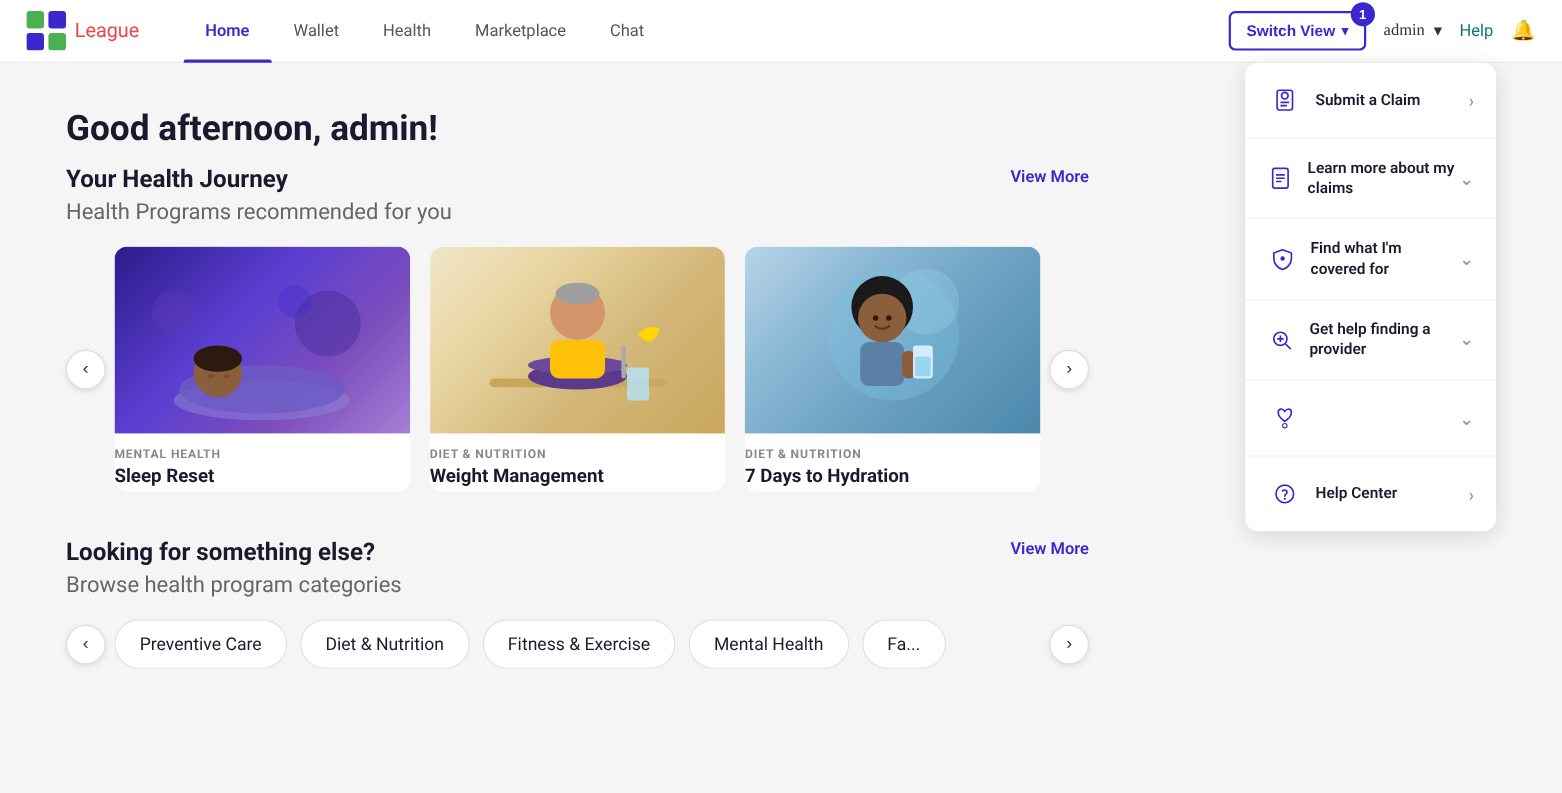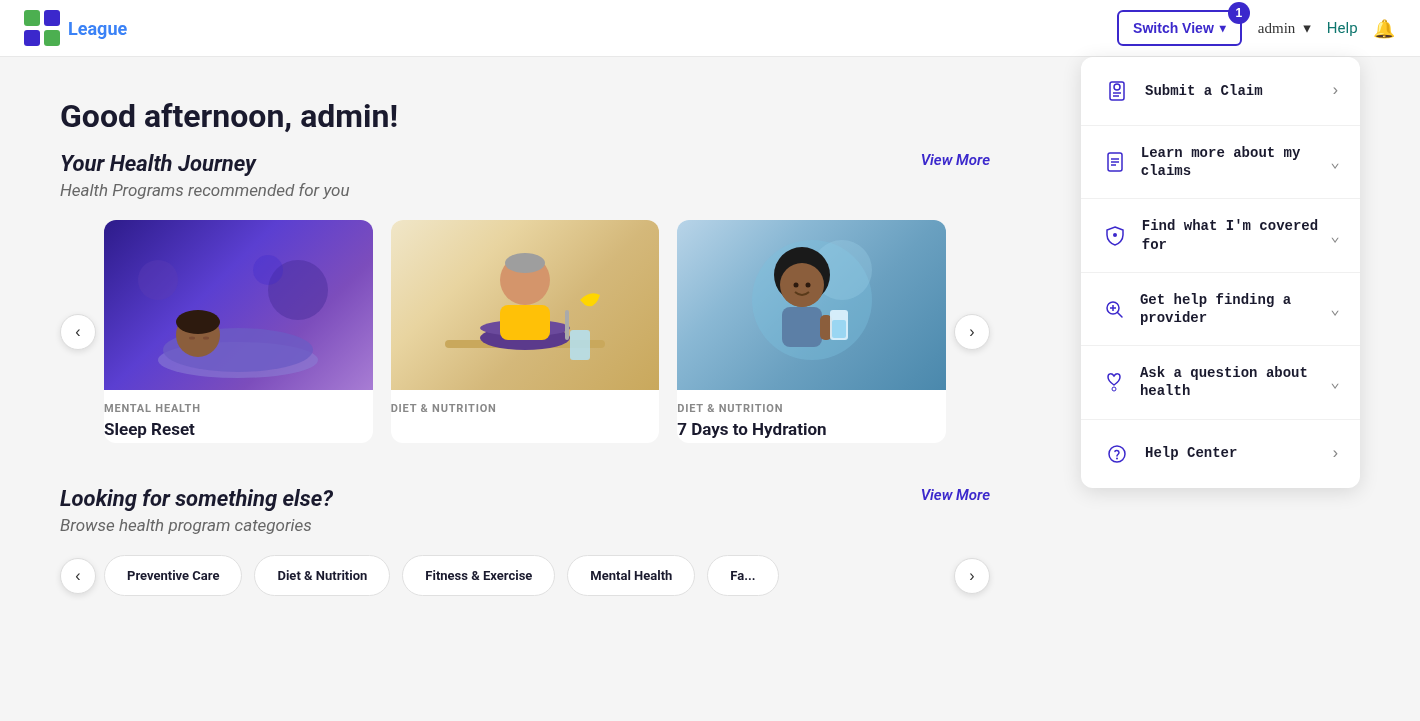--- a/index.html
+++ b/index.html
@@ -21,22 +21,22 @@
       align-items: center;
       gap: 8px;
       margin-right: 40px;
     }
     .logo-icon {
       width: 36px;
       height: 36px;
     }
     .logo-text {
       font-size: 18px;
-      font-weight: 700;
-      color: #3b82f6;
+      font-weight: 400;
+      color: #ef4444;
       text-align: right;
     }
     .nav-links {
       display: flex;
       align-items: center;
       gap: 0;
       flex: 1;
     }
     .nav-link {
       padding: 18px 20px;
@@ -132,29 +132,28 @@
       color: #1a1a2e;
       margin-bottom: 16px;
     }
 
     
     .section-header {
       display: flex;
       justify-content: space-between;
       align-items: flex-start;
       margin-bottom: 20px;
-      font-style: italic;
     }
     .section-title {
       font-size: 22px;
       font-weight: 700;
       color: #1a1a2e;
     }
     .section-subtitle {
-      font-size: 17px;
+      font-size: 20px;
       color: #666;
       margin-top: 4px;
     }
     .view-more-link {
       color: #3b28cc;
       font-size: 15px;
       font-weight: 600;
       cursor: pointer;
       text-decoration: none;
     }
@@ -239,39 +238,38 @@
       display: flex;
       gap: 12px;
       overflow: hidden;
       flex: 1;
     }
     .category-chip {
       background: #fff;
       border: 1px solid #e0e0e0;
       border-radius: 30px;
       padding: 12px 22px;
-      font-size: 13px;
-      font-weight: 700;
+      font-size: 16px;
+      font-weight: 400;
       color: #1a1a2e;
       cursor: pointer;
       white-space: nowrap;
       flex-shrink: 0;
     }
 
     
     .right-panel {
       position: fixed;
       top: 57px;
       right: 60px;
-      width: 279px;
+      width: 228px;
       background: #fff;
       border-radius: 12px;
       box-shadow: 0 4px 20px rgba(0,0,0,0.12);
       z-index: 200;
-      font-family: Liberation Mono, monospace;
     }
     .panel-item {
       display: flex;
       align-items: center;
       justify-content: space-between;
       padding: 18px 20px;
       border-bottom: 1px solid #f0f0f0;
       cursor: pointer;
     }
     .panel-item:last-child {
@@ -325,20 +323,27 @@
 
     <svg class="logo-icon" viewBox="0 0 36 36" fill="none" xmlns="http://www.w3.org/2000/svg">
       <rect x="0" y="0" width="16" height="16" rx="3" fill="#4CAF50"></rect>
       <rect x="20" y="0" width="16" height="16" rx="3" fill="#3b28cc"></rect>
       <rect x="0" y="20" width="16" height="16" rx="3" fill="#3b28cc"></rect>
       <rect x="20" y="20" width="16" height="16" rx="3" fill="#4CAF50"></rect>
     </svg>
     <span class="logo-text">League</span>
   </div>
 
+  <div class="nav-links">
+    <a class="nav-link active">Home</a>
+    <a class="nav-link">Wallet</a>
+    <a class="nav-link">Health</a>
+    <a class="nav-link">Marketplace</a>
+    <a class="nav-link">Chat</a>
+  </div>
 
   <div class="nav-right">
     <button class="switch-view-btn">
       <span>Switch View</span>
       <span class="chevron">▾</span>
       <span class="badge-circle">1</span>
     </button>
     <div class="admin-btn">
       <span>admin</span>
       <span>▾</span>
@@ -411,20 +416,21 @@
 
             <rect x="140" y="90" width="4" height="30" rx="2" fill="#aaa"></rect>
 
             <path d="M155 80 Q165 70 175 75 Q170 90 160 85 Z" fill="#FFD600"></path>
 
             <rect x="145" y="110" width="20" height="30" rx="3" fill="#b3e5fc" opacity="0.8"></rect>
           </svg>
         </div>
         <div class="card-body">
           <div class="card-category">DIET &amp; NUTRITION</div>
+          <div class="card-title">Weight Management</div>
         </div>
       </div>
 
       <div class="program-card">
         <div class="card-image-placeholder card-bg-hydration">
           <svg width="200" height="170" viewBox="0 0 200 170" fill="none">
 
             <circle cx="100" cy="80" r="60" fill="#7ac0de" opacity="0.4"></circle>
             <circle cx="130" cy="50" r="30" fill="#9ed4ea" opacity="0.3"></circle>
 
@@ -540,21 +546,20 @@
   </div>
 
   <div class="panel-item">
     <div class="panel-item-left">
       <span class="panel-icon">
         <svg width="22" height="22" viewBox="0 0 22 22" fill="none">
           <path d="M11 5 C9 2 5 2 5 6 C5 10 11 14 11 14 C11 14 17 10 17 6 C17 2 13 2 11 5Z" stroke="#3b28cc" stroke-width="1.5" fill="none"></path>
           <circle cx="11" cy="18" r="2" stroke="#3b28cc" stroke-width="1"></circle>
         </svg>
       </span>
-      <span class="panel-item-label">Ask a question about health</span>
     </div>
     <span class="panel-expand">⌄</span>
   </div>
 
   <div class="panel-item">
     <div class="panel-item-left">
       <span class="panel-icon">
         <svg width="22" height="22" viewBox="0 0 22 22" fill="none">
           <circle cx="11" cy="11" r="8" stroke="#3b28cc" stroke-width="1.5"></circle>
           <path d="M9 8.5 C9 7 13 7 13 9.5 C13 11.5 11 11.5 11 13" stroke="#3b28cc" stroke-width="1.5" stroke-linecap="round"></path>

